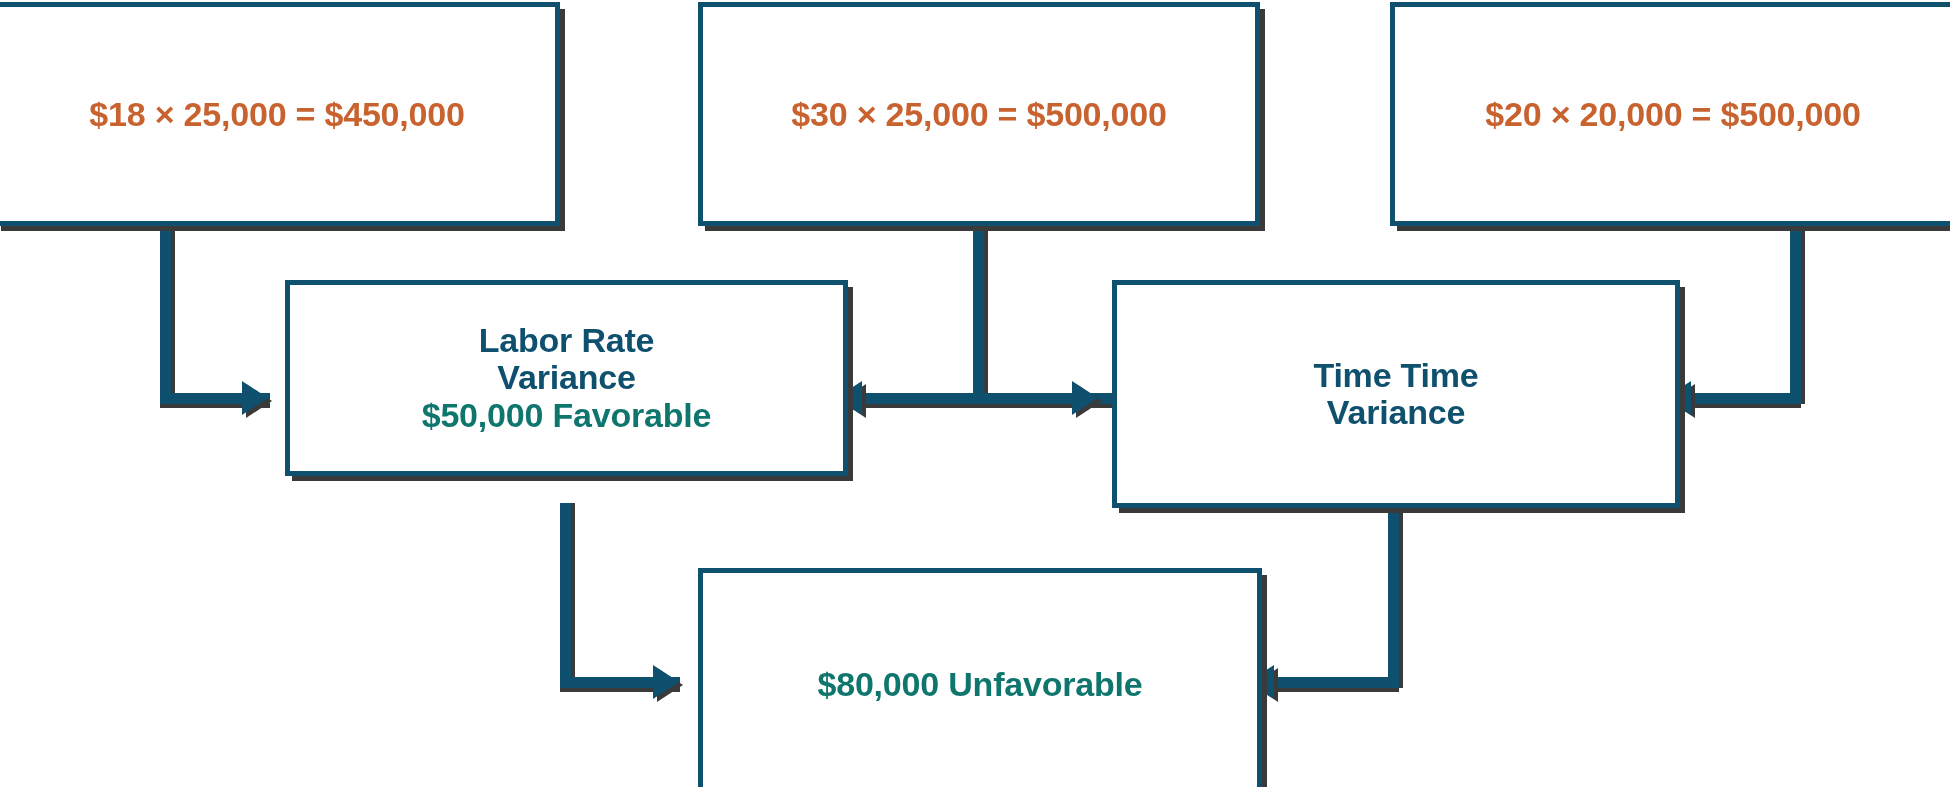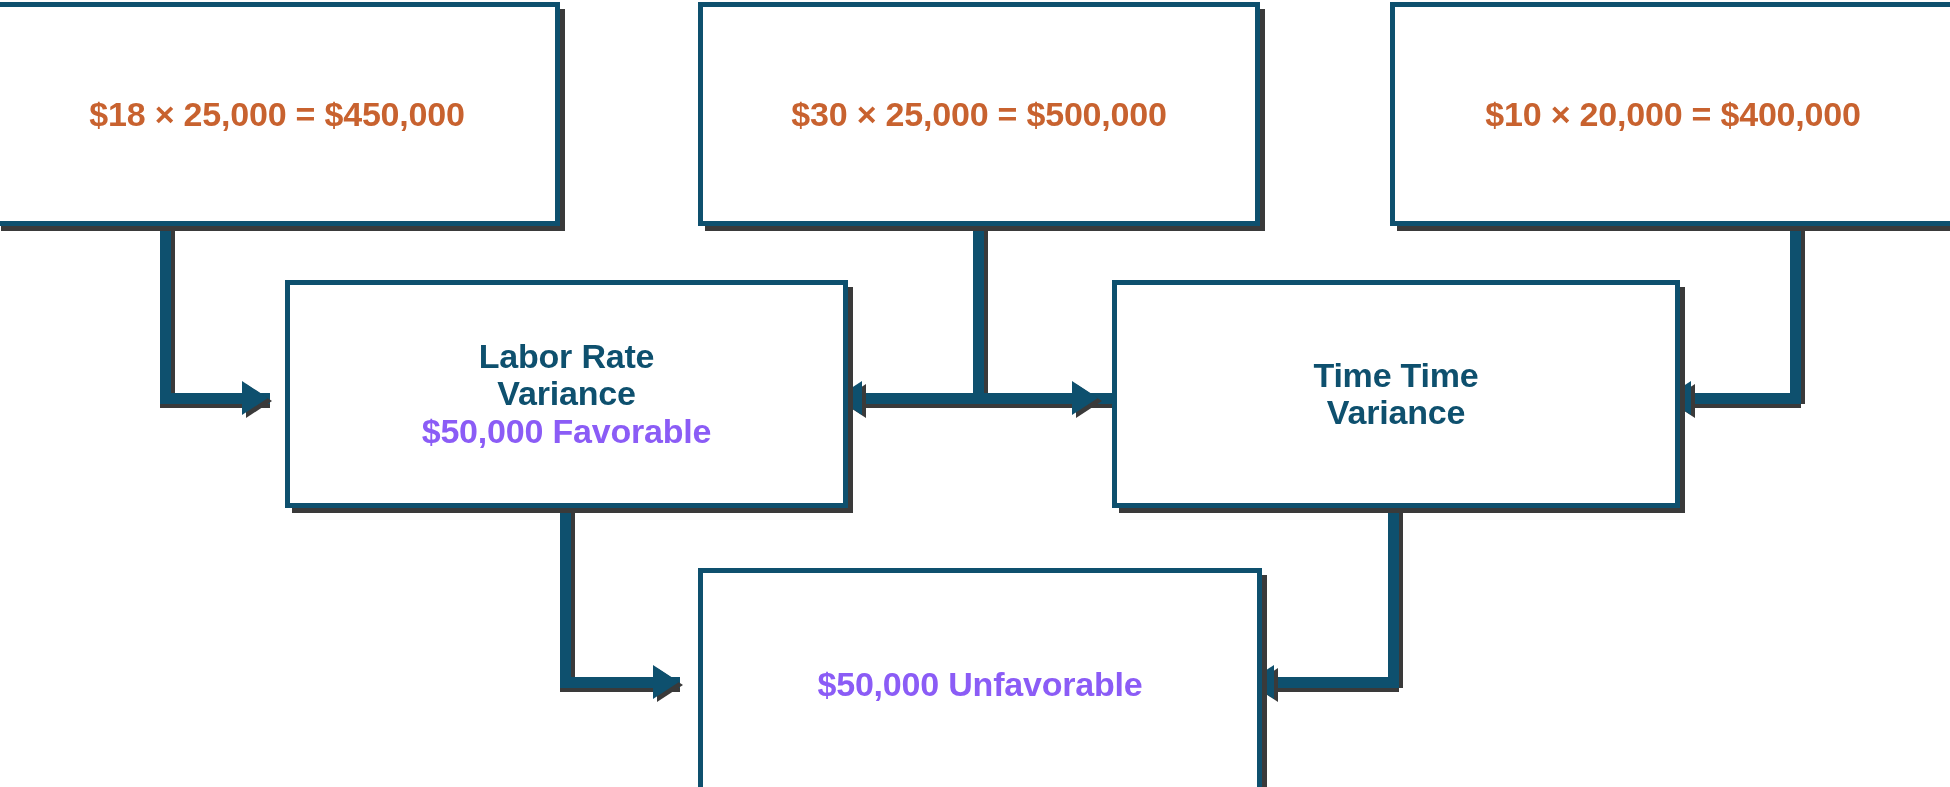--- a/index.html
+++ b/index.html
@@ -24,39 +24,39 @@
     box-shadow:6px 6px 0 -1px #3a3a3a;
   }
   .nodebox .title{
     color:#0e506e;
     font-weight:bold;
     font-size:34px;
     line-height:1.08;
     letter-spacing:-0.2px;
   }
   .nodebox .amount{
-    color:#8b5cf6;
+    color:#0f766e;
     font-weight:bold;
     font-size:34px;
     line-height:1.12;
     letter-spacing:-0.2px;
   }
   .nodebox .formula{
     color:#c8622f;
     font-weight:bold;
     font-size:34px;
     letter-spacing:-0.2px;
   }
 
   
   #box-actual-cost   {left:-6px;  top:-6px;  width:566px; height:224px;}
   #box-flex-budget   {left:698px; top:-6px;  width:562px; height:224px;}
   #box-standard-cost {left:1390px;top:-6px;  width:566px; height:224px;}
 
-  #box-labor-rate    {left:285px; top:272px; width:563px; height:228px;}
+  #box-labor-rate    {left:285px; top:272px; width:563px; height:196px;}
   #box-labor-time    {left:1112px;top:272px; width:568px; height:228px;}
 
   #box-total         {left:698px; top:560px; width:564px; height:233px;}
 
   
   .conn{position:absolute;background:#0e506e;}
   .conn.v{width:11px;box-shadow:4px 0 0 0 #3a3a3a;}
   .conn.h{height:11px;box-shadow:0 4px 0 0 #3a3a3a;}
 
   
@@ -103,31 +103,31 @@
 
   <div class="nodebox" id="box-actual-cost">
     <div class="formula">$18 × 25,000 = $450,000</div>
   </div>
 
   <div class="nodebox" id="box-flex-budget">
     <div class="formula">$30 × 25,000 = $500,000</div>
   </div>
 
   <div class="nodebox" id="box-standard-cost">
-    <div class="formula">$10 × 20,000 = $400,000</div>
+    <div class="formula">$20 × 20,000 = $500,000</div>
   </div>
 
   <div class="nodebox" id="box-labor-rate">
     <div class="title">Labor Rate</div>
     <div class="title">Variance</div>
     <div class="amount">$50,000 Favorable</div>
   </div>
 
   <div class="nodebox" id="box-labor-time">
     <div class="title">Time Time</div>
     <div class="title">Variance</div>
   </div>
 
   <div class="nodebox" id="box-total">
-    <div class="amount">$50,000 Unfavorable</div>
+    <div class="amount">$80,000 Unfavorable</div>
   </div>
 
 </div>
 
 </body></html>

